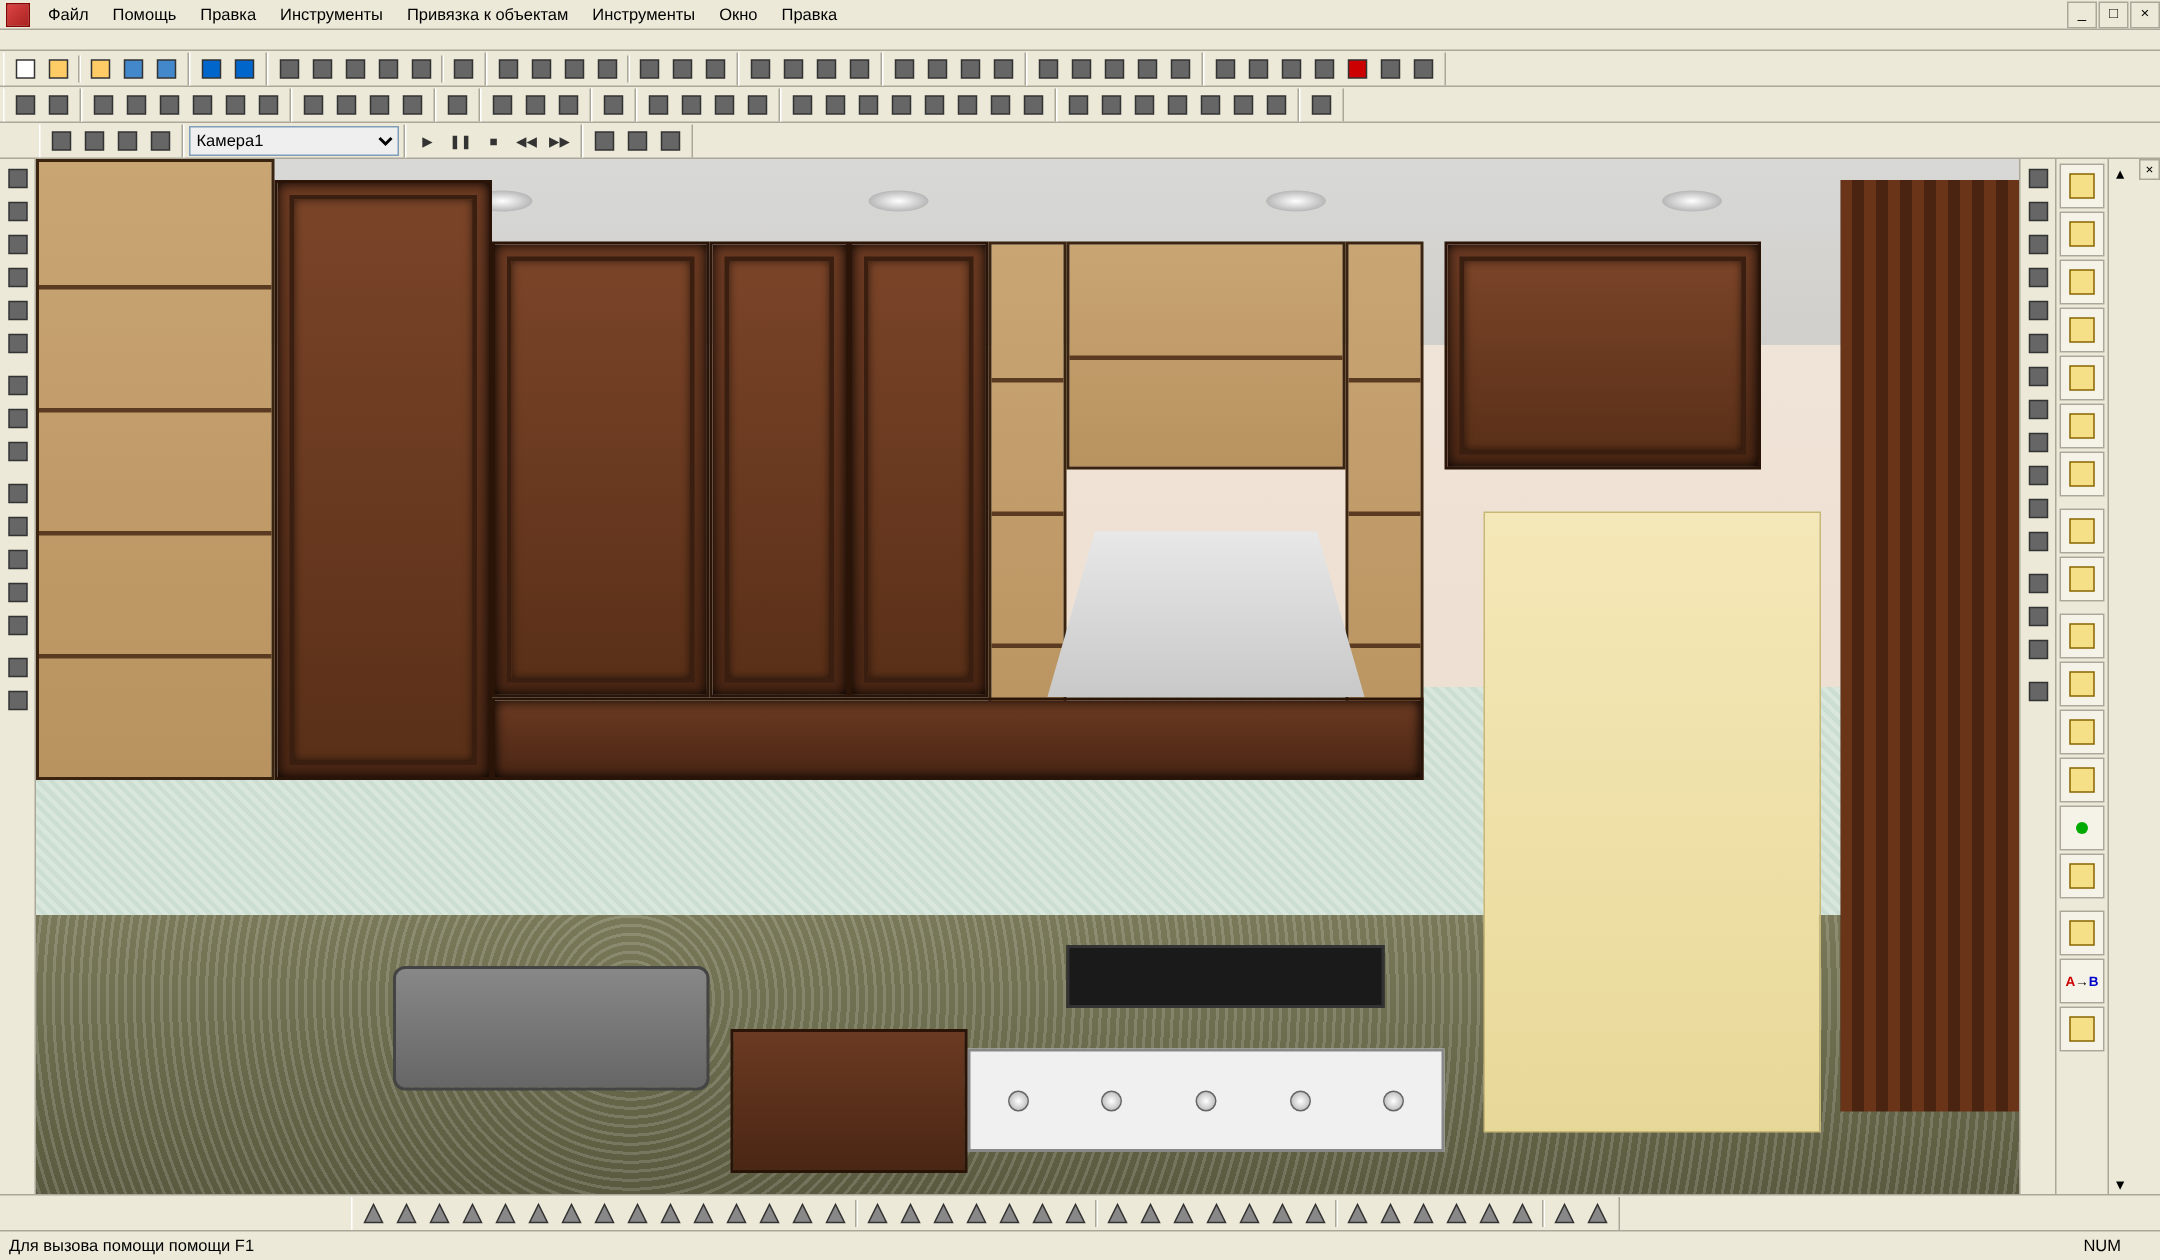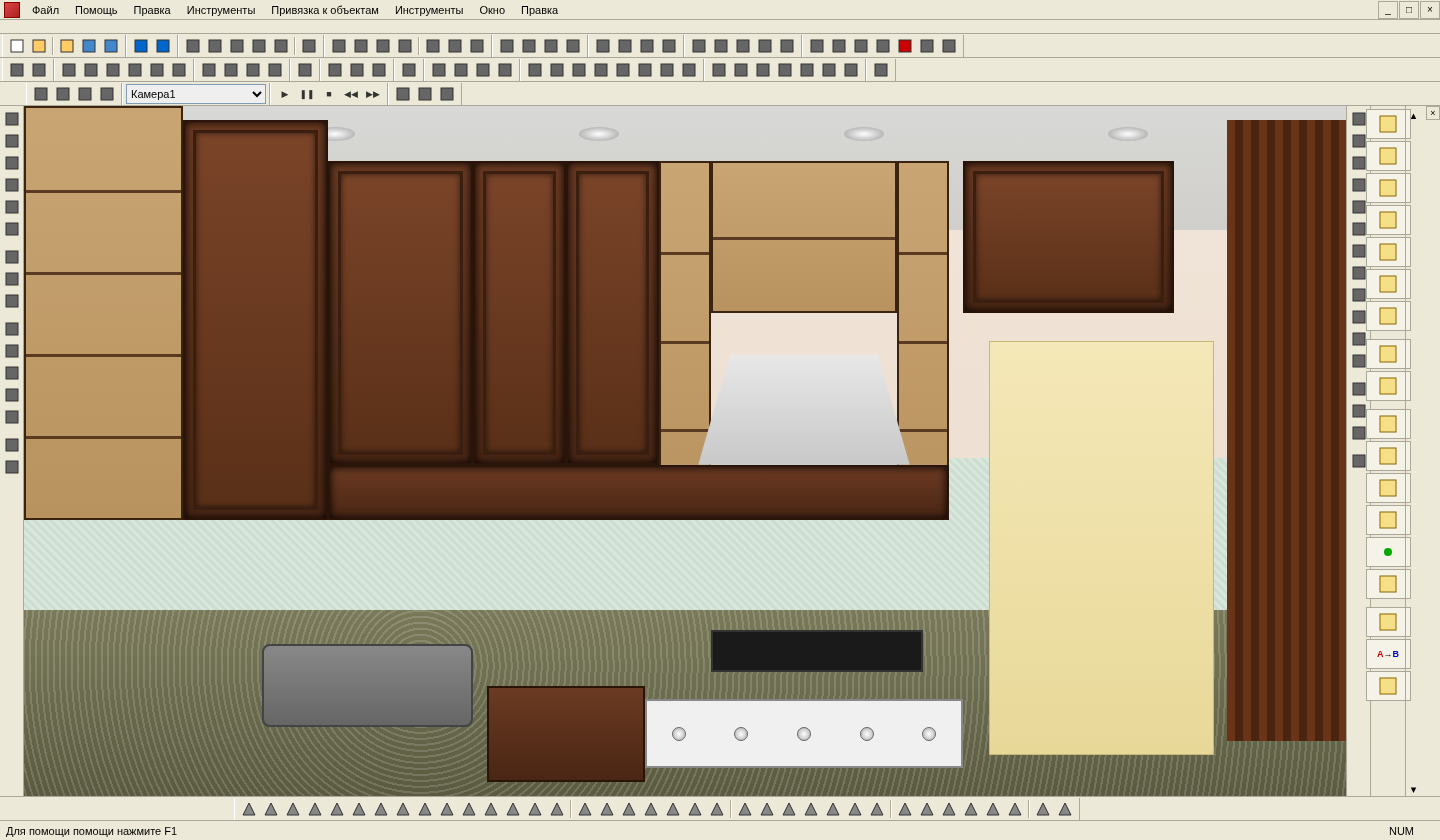--- a/index.html
+++ b/index.html
@@ -15,21 +15,21 @@
 .tb-icon { width: 16px; height: 16px; }
 .camera-select { width: 140px; height: 20px; font-size: 11px; border: 1px solid #7f9db9; }
 .main-area { flex: 1; display: flex; overflow: hidden; }
 .left-tools { width: 24px; background: #ece9d8; border-right: 1px solid #aca899; display: flex; flex-direction: column; align-items: center; padding-top: 2px; }
 .left-tools .tb-btn { width: 20px; height: 20px; margin: 1px 0; }
 .viewport { flex: 1; background: #333; position: relative; overflow: hidden; }
 .right-tools { width: 24px; background: #ece9d8; border-left: 1px solid #aca899; display: flex; flex-direction: column; align-items: center; padding-top: 2px; }
 .right-tools .tb-btn { width: 20px; height: 20px; margin: 1px 0; }
 .right-panel { width: 70px; background: #ece9d8; border-left: 1px solid #aca899; display: flex; }
 .right-panel-col { width: 34px; display: flex; flex-direction: column; align-items: center; padding-top: 2px; }
-.rp-btn { width: 45px; height: 30px; border: 1px solid #aca899; background: #f5f3e8; margin: 1px 0; display: flex; align-items: center; justify-content: center; cursor: default; }
+.rp-btn { width: 30px; height: 30px; border: 1px solid #aca899; background: #f5f3e8; margin: 1px 0; display: flex; align-items: center; justify-content: center; cursor: default; }
 .rp-sep { height: 6px; }
 .bottom-toolbar { height: 24px; background: #ece9d8; border-top: 1px solid #aca899; display: flex; align-items: center; padding: 0 4px; }
 .statusbar { height: 20px; background: #ece9d8; border-top: 1px solid #aca899; display: flex; align-items: center; padding: 0 6px; font-size: 11px; }
 .status-right { margin-left: auto; display: flex; gap: 20px; padding-right: 20px; }
 
 .scene { position: absolute; inset: 0; background: linear-gradient(#d8d8d6 0%, #d0cfcb 18%, #f0e4d8 18%, #ead9c8 100%); }
 .backsplash { position: absolute; left: 0; right: 0; top: 51%; height: 22%; background: repeating-linear-gradient(45deg,#eef5f0 0 3px,#e0ece4 3px 6px), #e8f0ea; background-blend-mode: multiply; }
 .counter { position: absolute; left: 0; right: 0; top: 73%; height: 27%; background: linear-gradient(#7a7a5a,#5a5a40); }
 .counter::before { content:''; position:absolute; inset:0; background: repeating-radial-gradient(circle at 30% 30%, rgba(255,255,255,.15) 0 2px, transparent 2px 6px); }
 .upper-cab { position: absolute; background: linear-gradient(#6b3a22,#4a2614); border: 2px solid #2a1408; box-shadow: inset 0 0 8px #000; }
@@ -1102,17 +1102,17 @@
       </div>
       <div class="tb-btn">
         <svg class="tb-icon" viewBox="0 0 16 16">
           <path d="M2 14 L8 2 L14 14 Z" fill="#888" stroke="#333"></path>
         </svg>
       </div>
     </div>
   </div>
 
 <div class="statusbar">
-  <span>Для помощи помощи нажмите F1</span>
+  <span>Для вызова помощи помощи F1</span>
   <div class="status-right">
     <span>NUM</span>
   </div>
 </div>
 
 </body></html>

